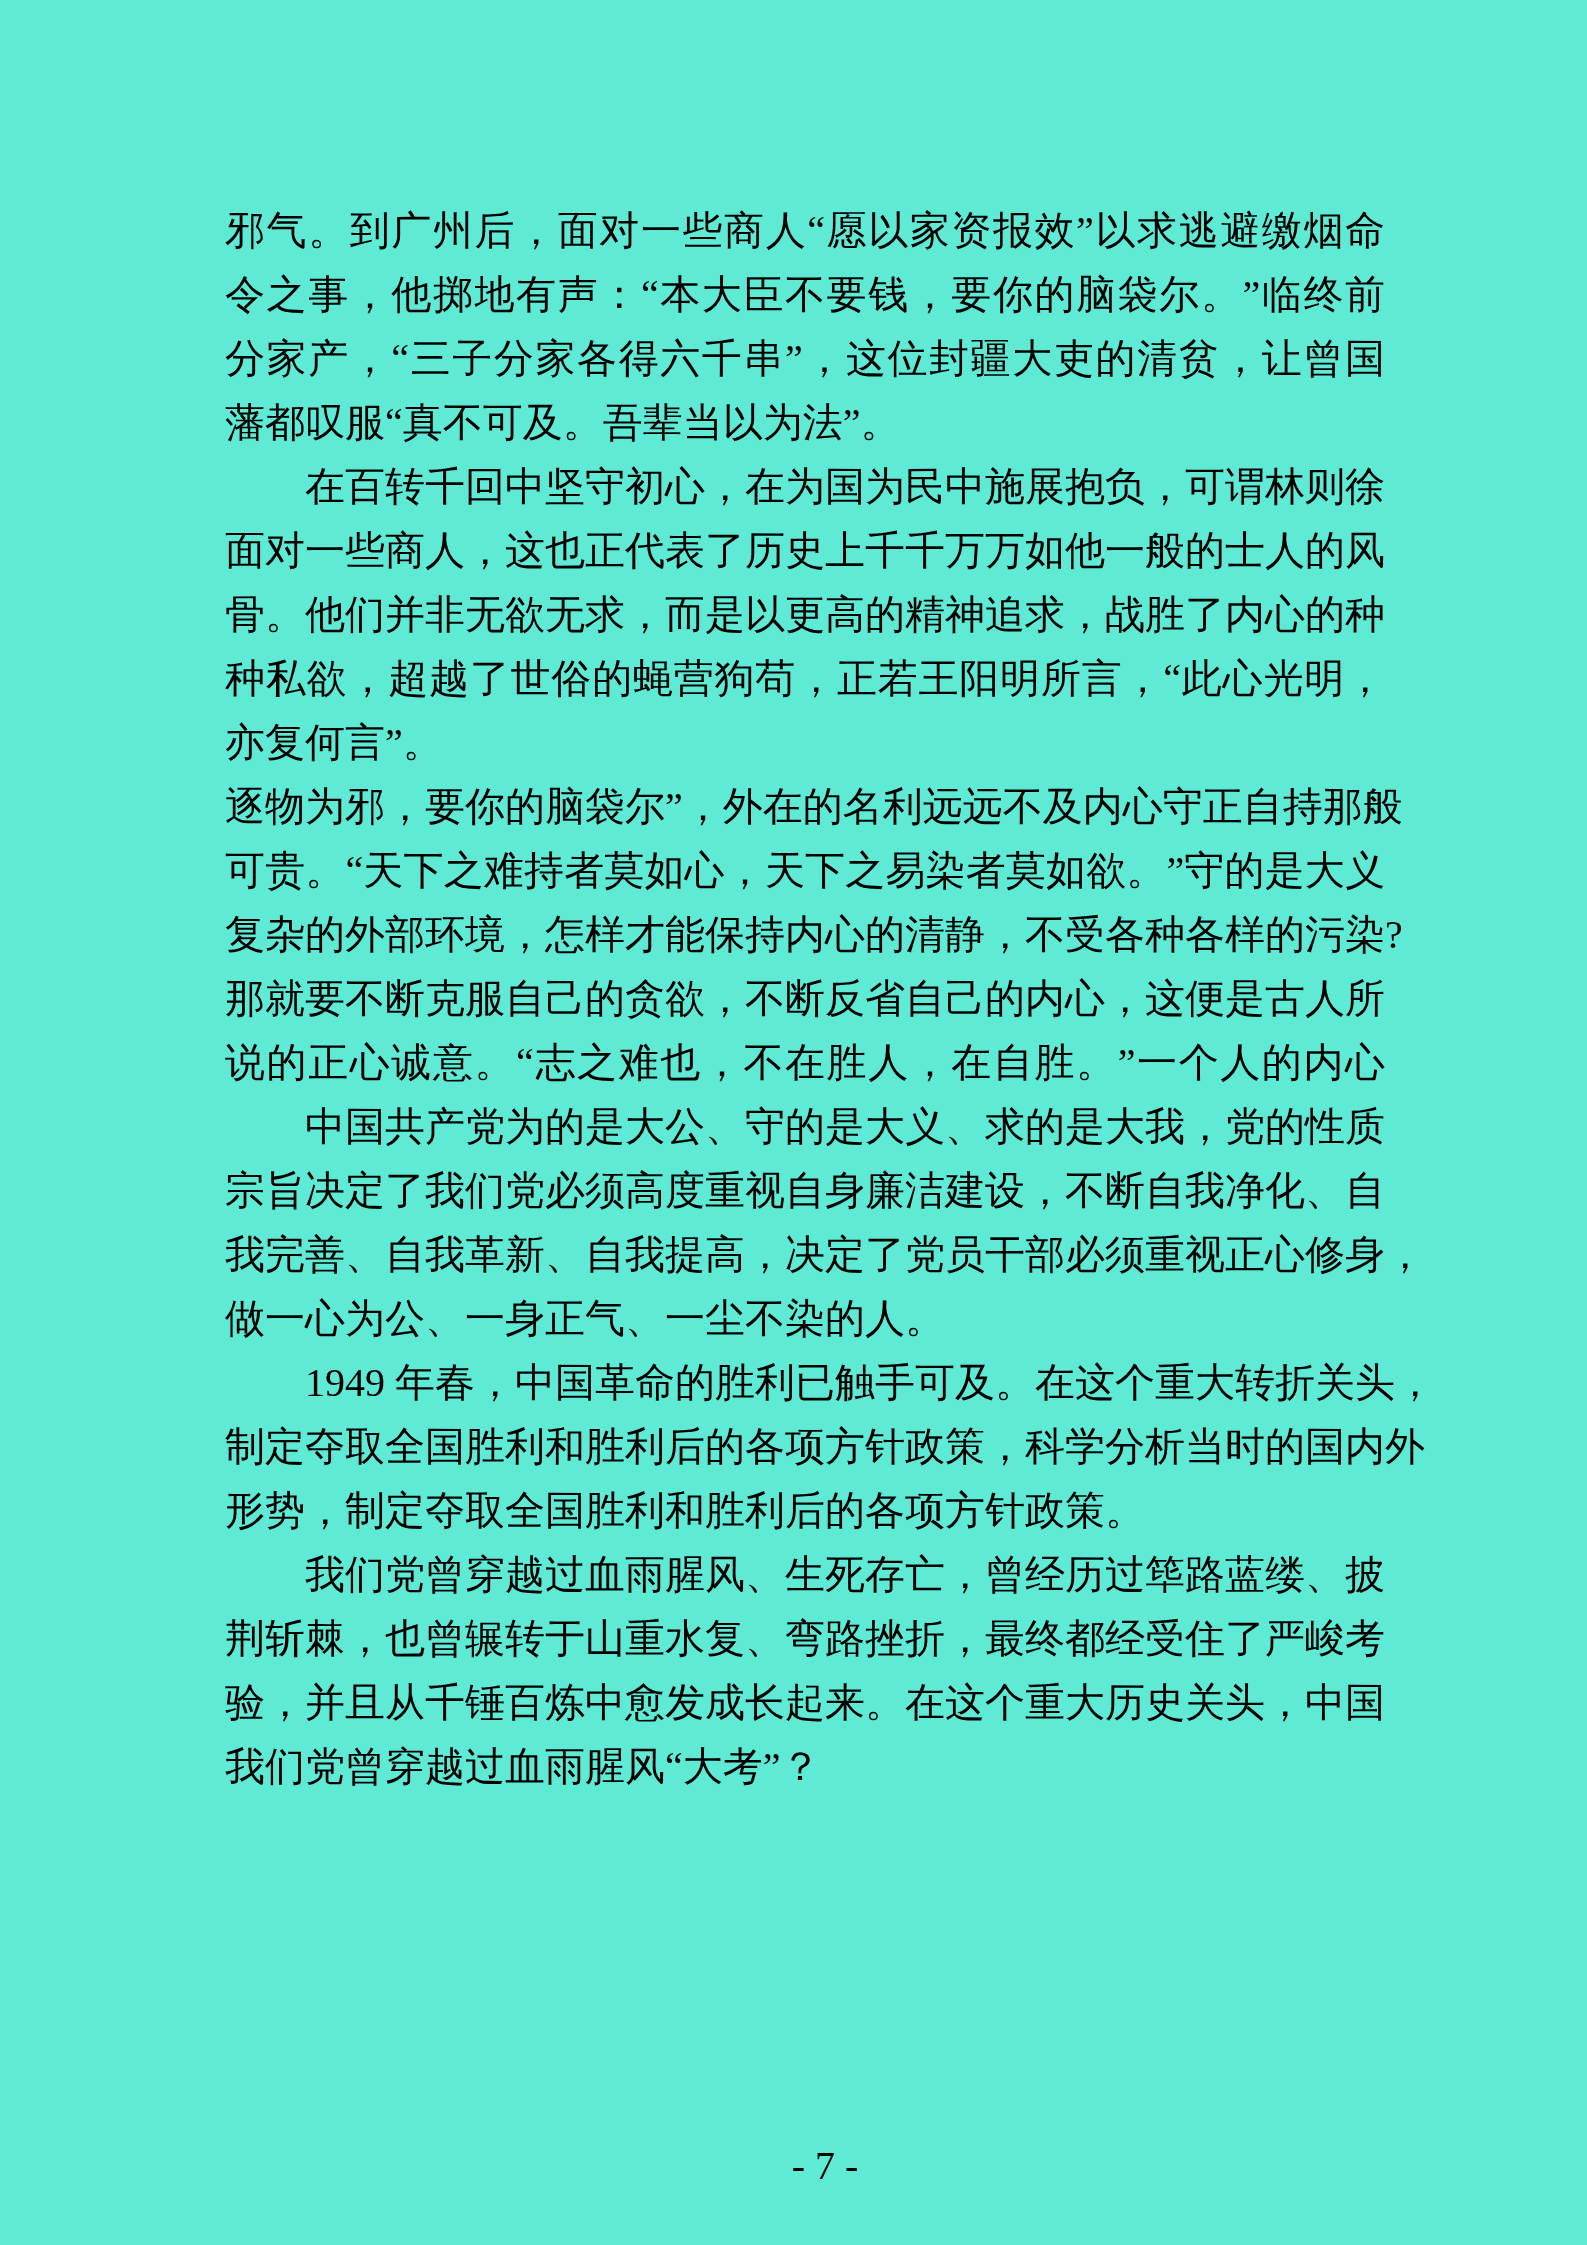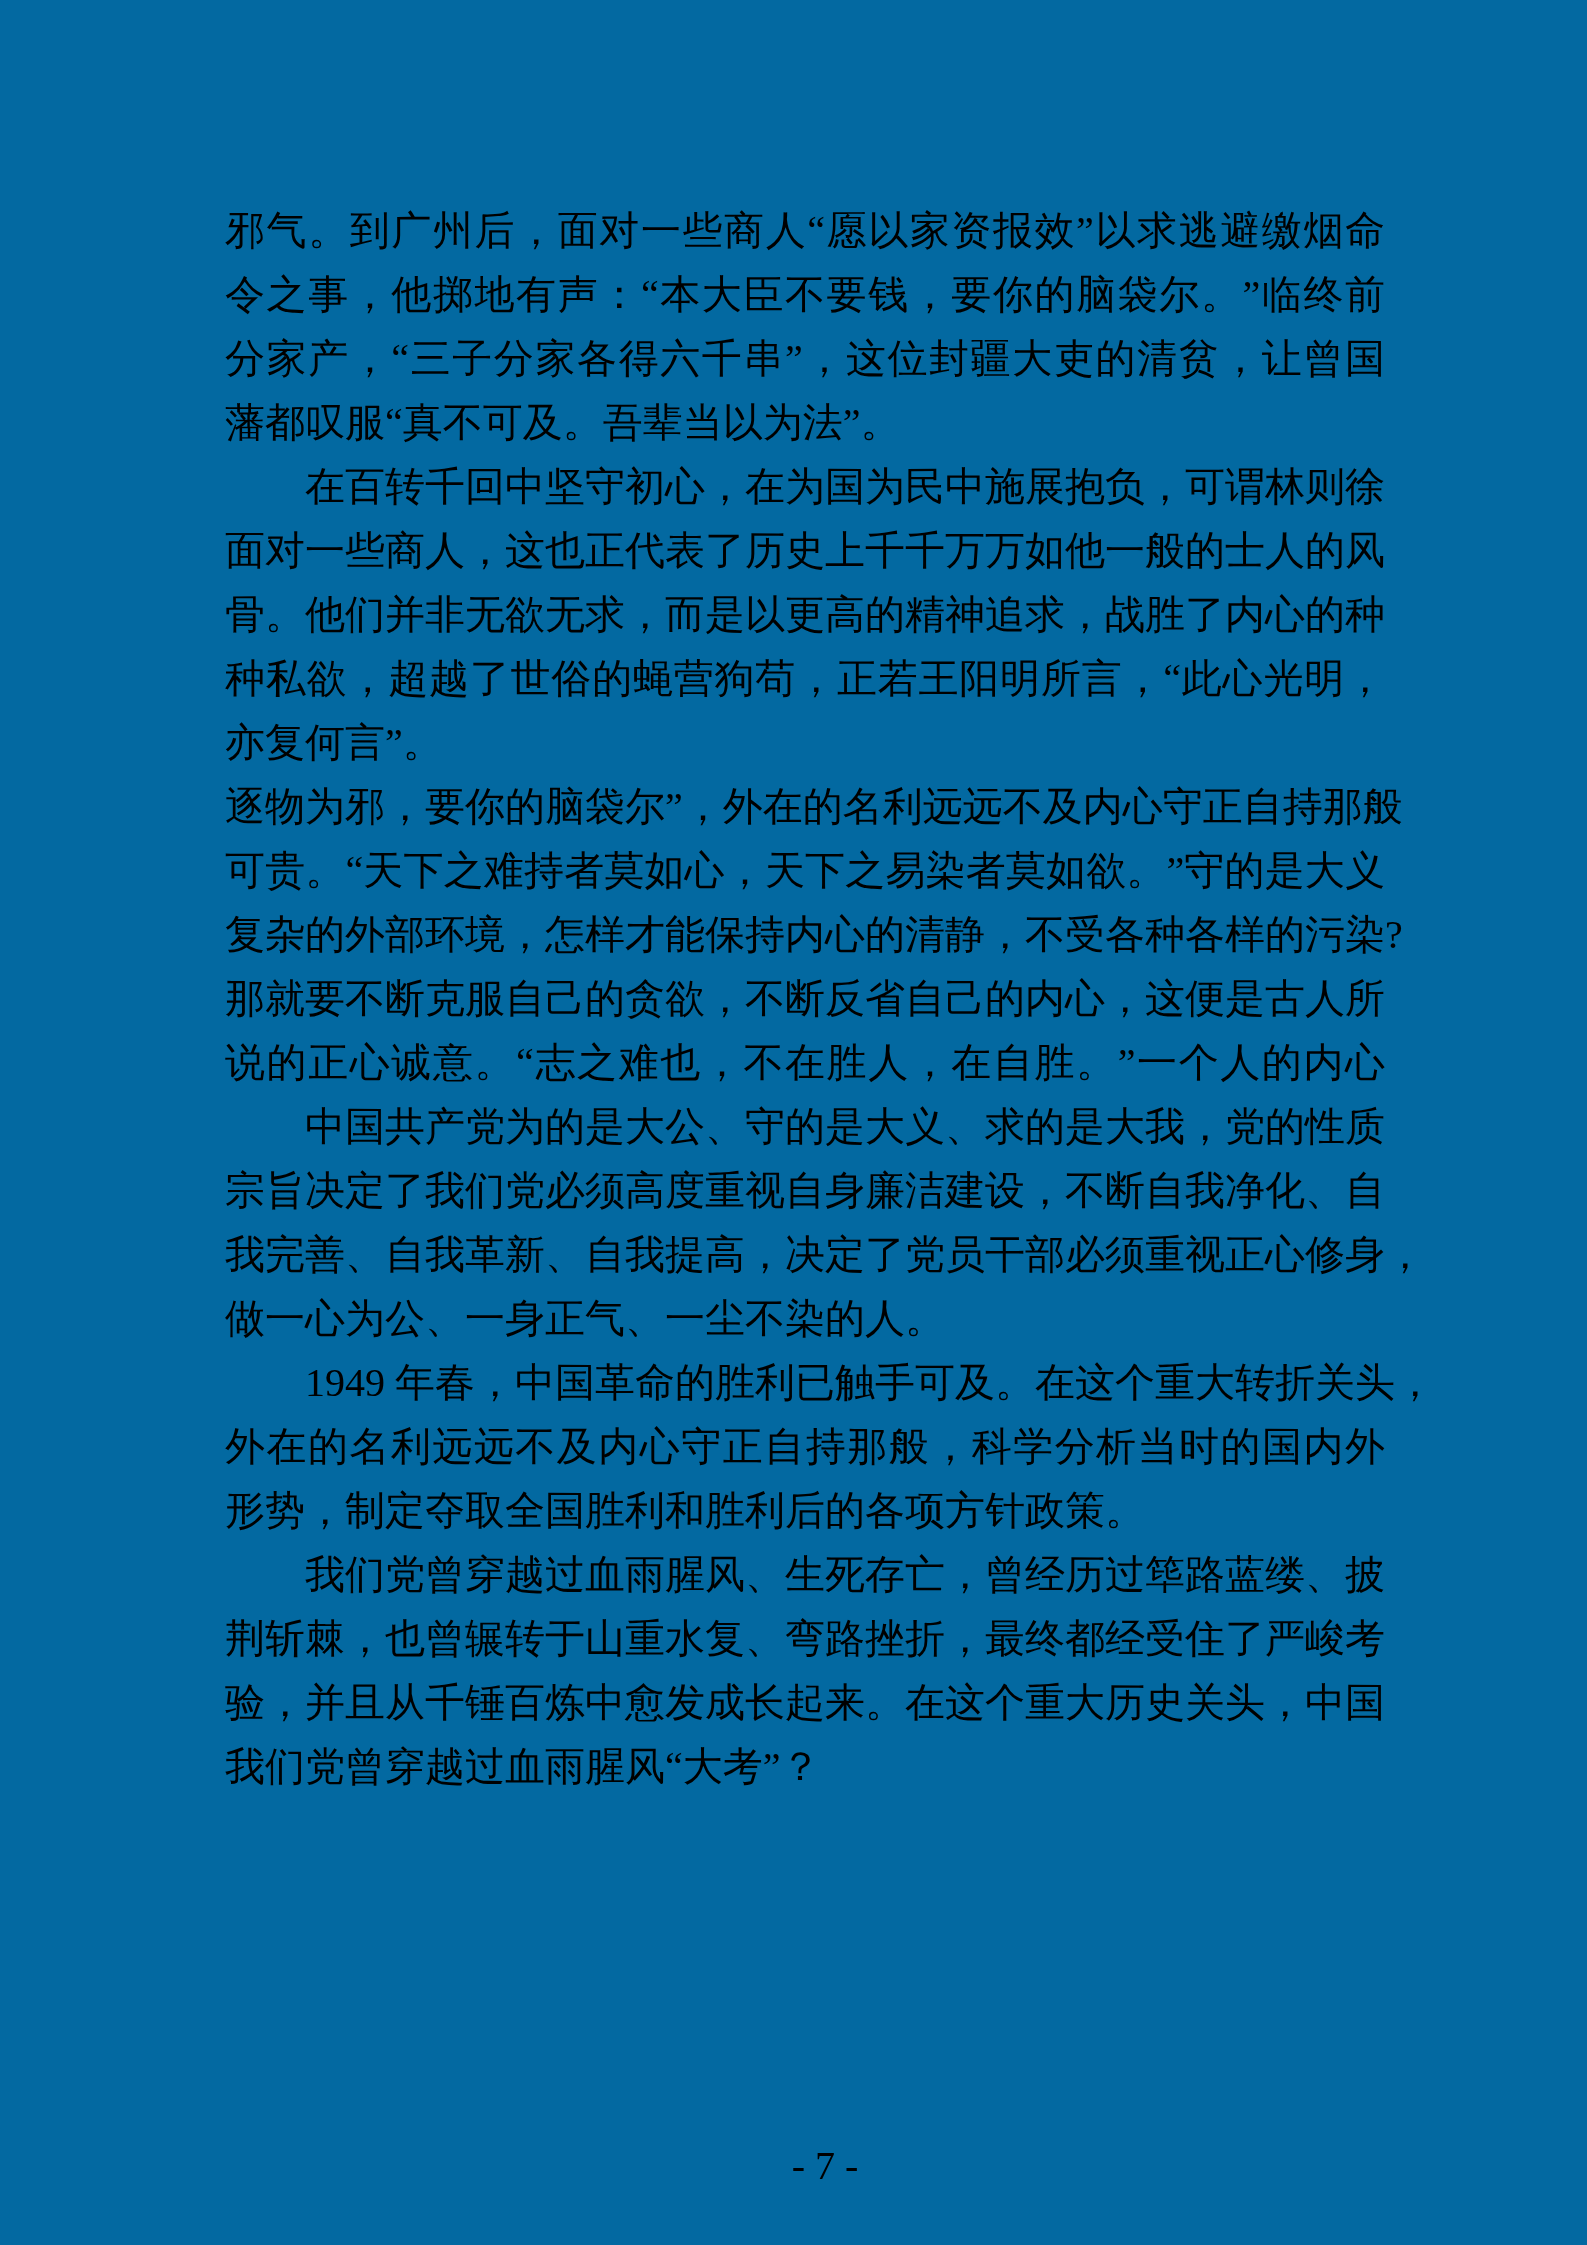--- a/index.html
+++ b/index.html
@@ -13,21 +13,21 @@
     position: relative;
     overflow: hidden;
     font-family: "Liberation Serif", "DejaVu Serif", serif;
     color: #000000;
   }
   .page {
     position: absolute;
     left: 0; top: 0;
     width: 1587px;
     height: 2245px;
-    background: #0369a1;
+    background: #5eead4;
   }
   .text-block {
     position: absolute;
     left: 225px;
     top: 199px;
     width: 1160px;
   }
   .line {
     font-size: 40px;
     line-height: 64px;
@@ -73,21 +73,21 @@
       <div class="line">逐物为邪，要你的脑袋尔”，外在的名利远远不及内心守正自持那般</div>
       <div class="line">可贵。“天下之难持者莫如心，天下之易染者莫如欲。”守的是大义</div>
       <div class="line">复杂的外部环境，怎样才能保持内心的清静，不受各种各样的污染?</div>
       <div class="line">那就要不断克服自己的贪欲，不断反省自己的内心，这便是古人所</div>
       <div class="line">说的正心诚意。“志之难也，不在胜人，在自胜。”一个人的内心</div>
       <div class="line indent">中国共产党为的是大公、守的是大义、求的是大我，党的性质</div>
       <div class="line">宗旨决定了我们党必须高度重视自身廉洁建设，不断自我净化、自</div>
       <div class="line">我完善、自我革新、自我提高，决定了党员干部必须重视正心修身，</div>
       <div class="line para-end">做一心为公、一身正气、一尘不染的人。</div>
       <div class="line indent">1949 年春，中国革命的胜利已触手可及。在这个重大转折关头，</div>
-      <div class="line">外在的名利远远不及内心守正自持那般，科学分析当时的国内外</div>
+      <div class="line">制定夺取全国胜利和胜利后的各项方针政策，科学分析当时的国内外</div>
       <div class="line para-end">形势，制定夺取全国胜利和胜利后的各项方针政策。</div>
       <div class="line indent">我们党曾穿越过血雨腥风、生死存亡，曾经历过筚路蓝缕、披</div>
       <div class="line">荆斩棘，也曾辗转于山重水复、弯路挫折，最终都经受住了严峻考</div>
       <div class="line">验，并且从千锤百炼中愈发成长起来。在这个重大历史关头，中国</div>
       <div class="line para-end">我们党曾穿越过血雨腥风“大考”？</div>
     </div>
   <div class="page-footer">
     <span>- 7 -</span>
   </div>
 </div>

